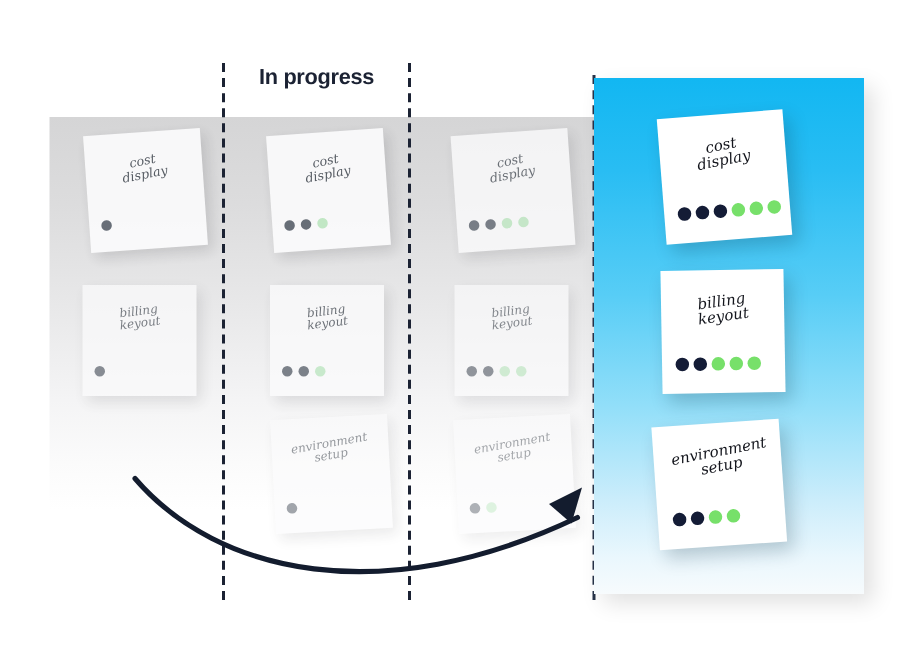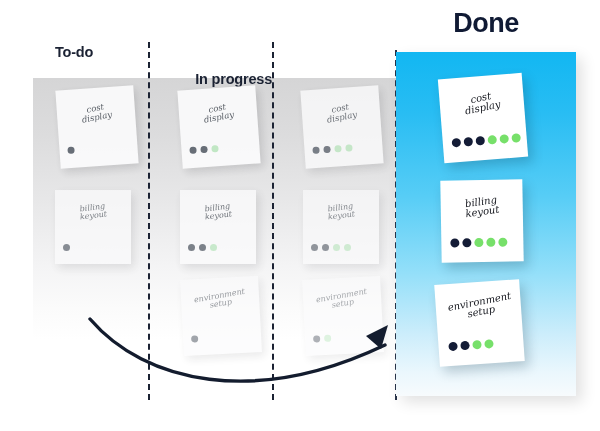--- a/index.html
+++ b/index.html
@@ -50,21 +50,21 @@
   .col-head {
     position: absolute;
     top: 44px;
     font-size: 14.5px;
     font-weight: bold;
     color: #1b2233;
     letter-spacing: -0.2px;
     white-space: nowrap;
   }
   .col-head.h1 { left: 0px;   width: 148px; text-align: center; }
-  .col-head.h2 { left: 150px; width: 122px; text-align: right; margin-top: 27px; }
+  .col-head.h2 { left: 150px; width: 122px; text-align: center; }
   .col-head.h3 { left: 274px; width: 121px; text-align: center; }
 
   .done-title {
     position: absolute;
     left: 396px;
     top: 8px;
     width: 180px;
     text-align: center;
     font-size: 27px;
     font-weight: bold;
@@ -218,23 +218,21 @@
 <div id="board">
 
   <div class="grey-area"></div>
 
   <div class="divider d1"></div>
   <div class="divider d2"></div>
   <div class="divider d3"></div>
 
   <div class="done-panel"></div>
 
-  <div class="col-head h1">To-do</div>
   <div class="col-head h2">In progress</div>
-  <div class="done-title">Done</div>
 
   <div class="card faint c-todo-1">
     <div class="note-text">cost
 display</div>
     <div class="dots">
         <span class="dot" style="width: 7px; height: 7px; background: rgb(95, 102, 112);"></span>
       </div>
   </div>
   <div class="card faint c-todo-2">
     <div class="note-text">billing

